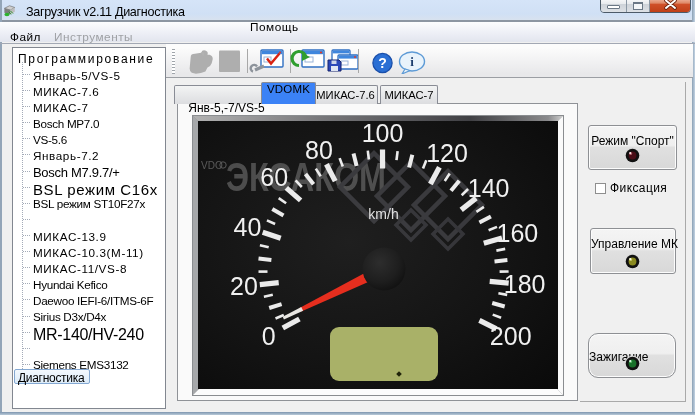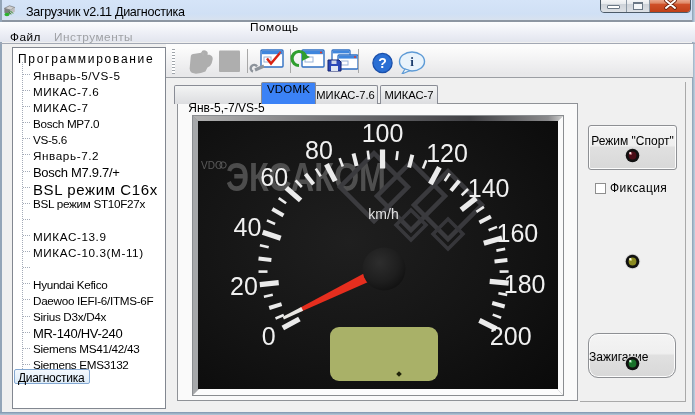--- a/index.html
+++ b/index.html
@@ -106,30 +106,30 @@
     <div class="dot-h" style="left:23px;top:187px"></div>
     <div style="position:absolute;left:33px;top:181.2px;font-size:15px;letter-spacing:0.6px;white-space:nowrap">BSL режим C16x</div>
     <div class="dot-h" style="left:23px;top:203px"></div>
     <div style="position:absolute;left:33px;top:197.3px;font-size:11.7px;letter-spacing:-0.3px;white-space:nowrap">BSL режим ST10F27x</div>
     <div class="dot-h" style="left:23px;top:219px"></div>
     <div class="dot-h" style="left:23px;top:235px"></div>
     <div style="position:absolute;left:33px;top:229.5px;font-size:11.7px;letter-spacing:0.6px;white-space:nowrap">МИКАС-13.9</div>
     <div class="dot-h" style="left:23px;top:251px"></div>
     <div style="position:absolute;left:33px;top:245.6px;font-size:11.7px;letter-spacing:0.6px;white-space:nowrap">МИКАС-10.3(М-11)</div>
     <div class="dot-h" style="left:23px;top:267px"></div>
+    <div style="position:absolute;left:33px;top:261.7px;font-size:11.7px;letter-spacing:0.6px;white-space:nowrap">МИКАС-11/VS-8</div>
     <div class="dot-h" style="left:23px;top:283px"></div>
     <div style="position:absolute;left:33px;top:277.8px;font-size:11.7px;letter-spacing:-0.3px;white-space:nowrap">Hyundai Kefico</div>
     <div class="dot-h" style="left:23px;top:299px"></div>
     <div style="position:absolute;left:33px;top:293.9px;font-size:11.7px;letter-spacing:-0.3px;white-space:nowrap">Daewoo IEFI-6/ITMS-6F</div>
     <div class="dot-h" style="left:23px;top:316px"></div>
     <div style="position:absolute;left:33px;top:310.0px;font-size:11.7px;letter-spacing:-0.3px;white-space:nowrap">Sirius D3x/D4x</div>
     <div class="dot-h" style="left:23px;top:332px"></div>
-    <div style="position:absolute;left:33px;top:326.1px;font-size:13px;letter-spacing:-0.3px;white-space:nowrap">MR-140/HV-240</div>
+    <div style="position:absolute;left:33px;top:326.1px;font-size:16px;letter-spacing:-0.3px;white-space:nowrap">MR-140/HV-240</div>
     <div class="dot-h" style="left:23px;top:348px"></div>
-    <div style="position:absolute;left:33px;top:342.2px;font-size:11.7px;letter-spacing:-0.3px;white-space:nowrap">Siemens MS41/42/43</div>
     <div class="dot-h" style="left:23px;top:364px"></div>
     <div style="position:absolute;left:33px;top:358.3px;font-size:11.7px;letter-spacing:-0.3px;white-space:nowrap">Siemens EMS3132</div>
     <div style="position:absolute;left:14px;top:368.8px;width:76px;height:15px;border:1px solid #84a8d2;border-radius:2px;background:linear-gradient(#f3f8fd,#dcebf8)"></div>
     <div style="position:absolute;left:18px;top:371.2px;letter-spacing:-0.3px">Диагностика</div>
  <div style="position:absolute;left:177px;top:103px;width:401px;height:298px;background:#fafafa;border:1px solid #8f9297;border-top:none"></div>
  <div style="position:absolute;left:177px;top:103px;width:401px;height:1px;background:#8f9297"></div>
  <div class="t" style="position:absolute;background:linear-gradient(#f3f4f4,#dcdde0);border:1px solid #898c95;border-bottom:none;border-radius:2px 2px 0 0;text-align:center;font-size:12px;padding-top:15px;white-space:nowrap;top:85px;height:19px;left:174px;width:105px">Янв-5,-7/VS-5</div>
  <div class="t" style="position:absolute;left:261px;top:82px;width:55px;height:22px;background:#3b82f6;border:1px solid #898c95;border-bottom:none;border-radius:2px 2px 0 0;text-align:center;font-size:11.5px;letter-spacing:0.2px;padding-top:0;white-space:nowrap;z-index:3">VDOMK</div>
  <div class="t" style="position:absolute;background:linear-gradient(#f3f4f4,#dcdde0);border:1px solid #898c95;border-bottom:none;border-radius:2px 2px 0 0;text-align:center;font-size:11.2px;padding-top:3px;white-space:nowrap;top:85px;height:19px;left:313px;width:65px">МИКАС-7.6</div>
  <div class="t" style="position:absolute;background:linear-gradient(#f3f4f4,#dcdde0);border:1px solid #898c95;border-bottom:none;border-radius:2px 2px 0 0;text-align:center;font-size:11.2px;padding-top:3px;white-space:nowrap;top:85px;height:19px;left:380px;width:58px">МИКАС-7</div>
@@ -233,20 +233,21 @@
  <div style="position:absolute;border:1px solid #8e9094;border-radius:3px;background:linear-gradient(#f4f4f4 0%,#efefef 45%,#e0e0e0 50%,#d8d8d8 100%);box-shadow:inset 0 0 0 1px #fcfcfc;text-align:center;font-size:12px;color:#000;white-space:nowrap;left:588px;top:125px;width:89px;height:45px;padding-top:8px">Режим "Спорт"</div>
  <svg width="17" height="17" style="position:absolute;left:624px;top:147px">
       <circle cx="8.5" cy="8.5" r="7.8" fill="#d9d9d9"></circle>
       <circle cx="8.5" cy="8.5" r="6.8" fill="#111"></circle>
       <circle cx="8.5" cy="8.5" r="3.9" fill="#4a0e18"></circle>
       <circle cx="6.6" cy="6.4" r="1.5" fill="#b0606a"></circle>
       <circle cx="6.2" cy="6.0" r="1.0" fill="#fff" opacity="0.9"></circle>
     </svg>
  <div style="position:absolute;left:595px;top:183px;width:11px;height:11px;background:#fff;border:1px solid #8e8e8e"></div>
  <div style="position:absolute;left:610px;top:181px;letter-spacing:0.4px">Фиксация</div>
+ <div style="position:absolute;border:1px solid #8e9094;border-radius:3px;background:linear-gradient(#f4f4f4 0%,#efefef 45%,#e0e0e0 50%,#d8d8d8 100%);box-shadow:inset 0 0 0 1px #fcfcfc;text-align:center;font-size:12px;color:#000;white-space:nowrap;left:590px;top:228px;width:86px;height:46px;padding-top:8px">Управление МК</div>
  <svg width="17" height="17" style="position:absolute;left:624px;top:253px">
       <circle cx="8.5" cy="8.5" r="7.8" fill="#d9d9d9"></circle>
       <circle cx="8.5" cy="8.5" r="6.8" fill="#111"></circle>
       <circle cx="8.5" cy="8.5" r="3.9" fill="#8a8a20"></circle>
       <circle cx="6.6" cy="6.4" r="1.5" fill="#caca70"></circle>
       <circle cx="6.2" cy="6.0" r="1.0" fill="#fff" opacity="0.9"></circle>
     </svg>
  <div style="position:absolute;border:1px solid #8e9094;border-radius:10px;background:linear-gradient(#f4f4f4 0%,#efefef 45%,#e0e0e0 50%,#d8d8d8 100%);box-shadow:inset 0 0 0 1px #fcfcfc;text-align:left;font-size:12px;color:#000;white-space:nowrap;left:588px;top:333px;width:88px;height:45px;padding-top:16px">Зажигание</div>
  <svg width="17" height="17" style="position:absolute;left:624px;top:355px">
       <circle cx="8.5" cy="8.5" r="7.8" fill="#d9d9d9"></circle>

